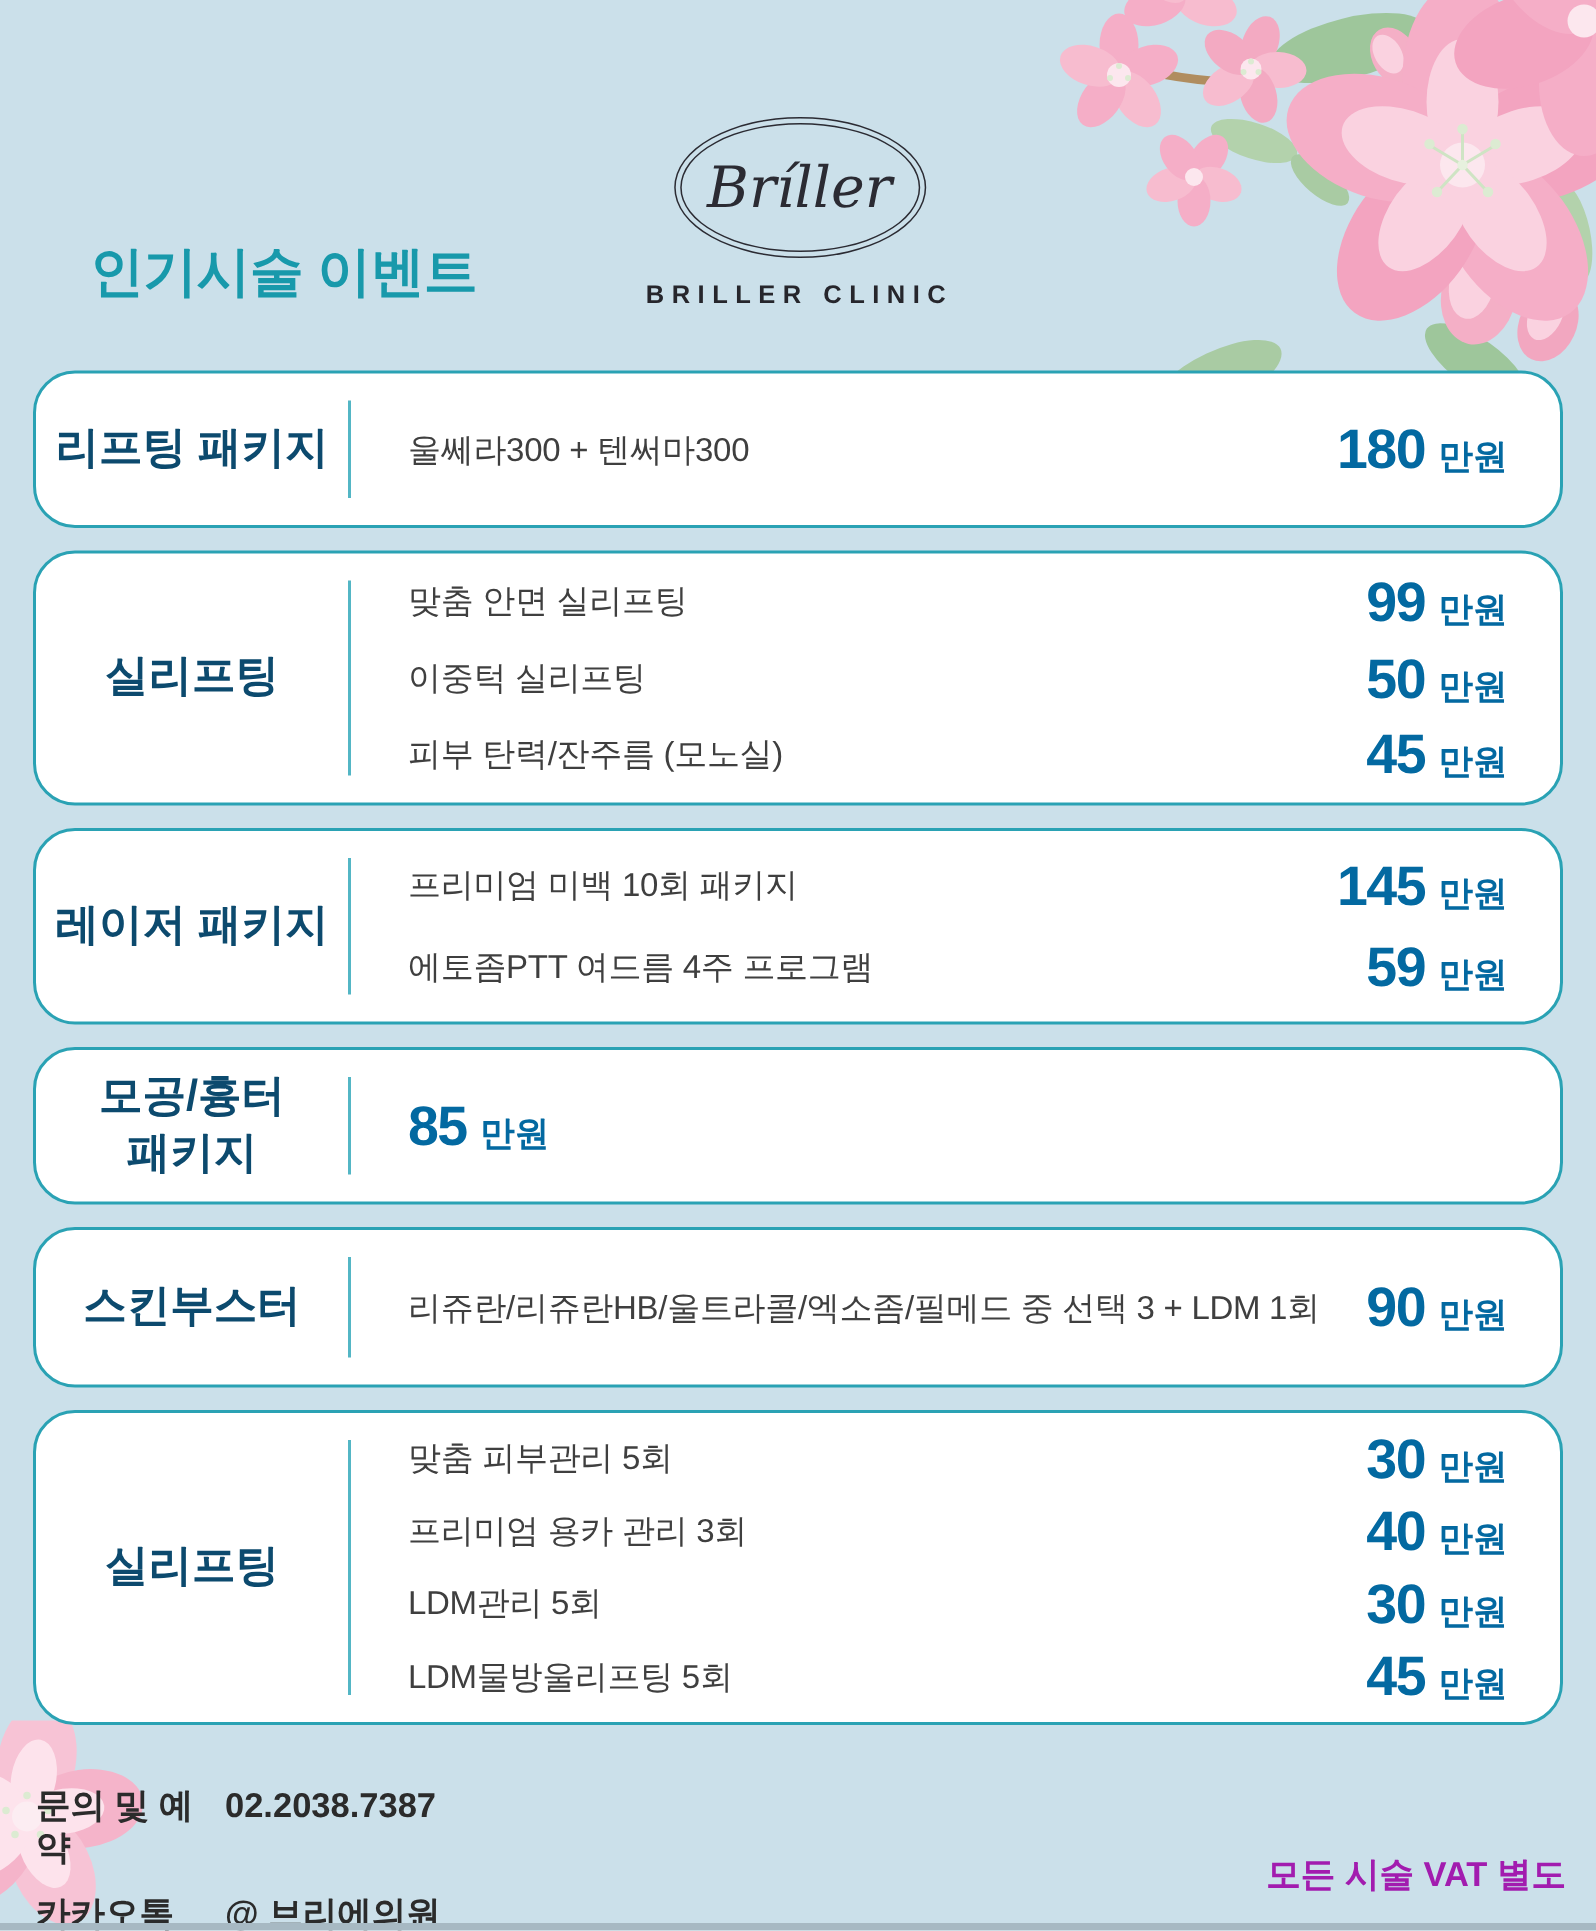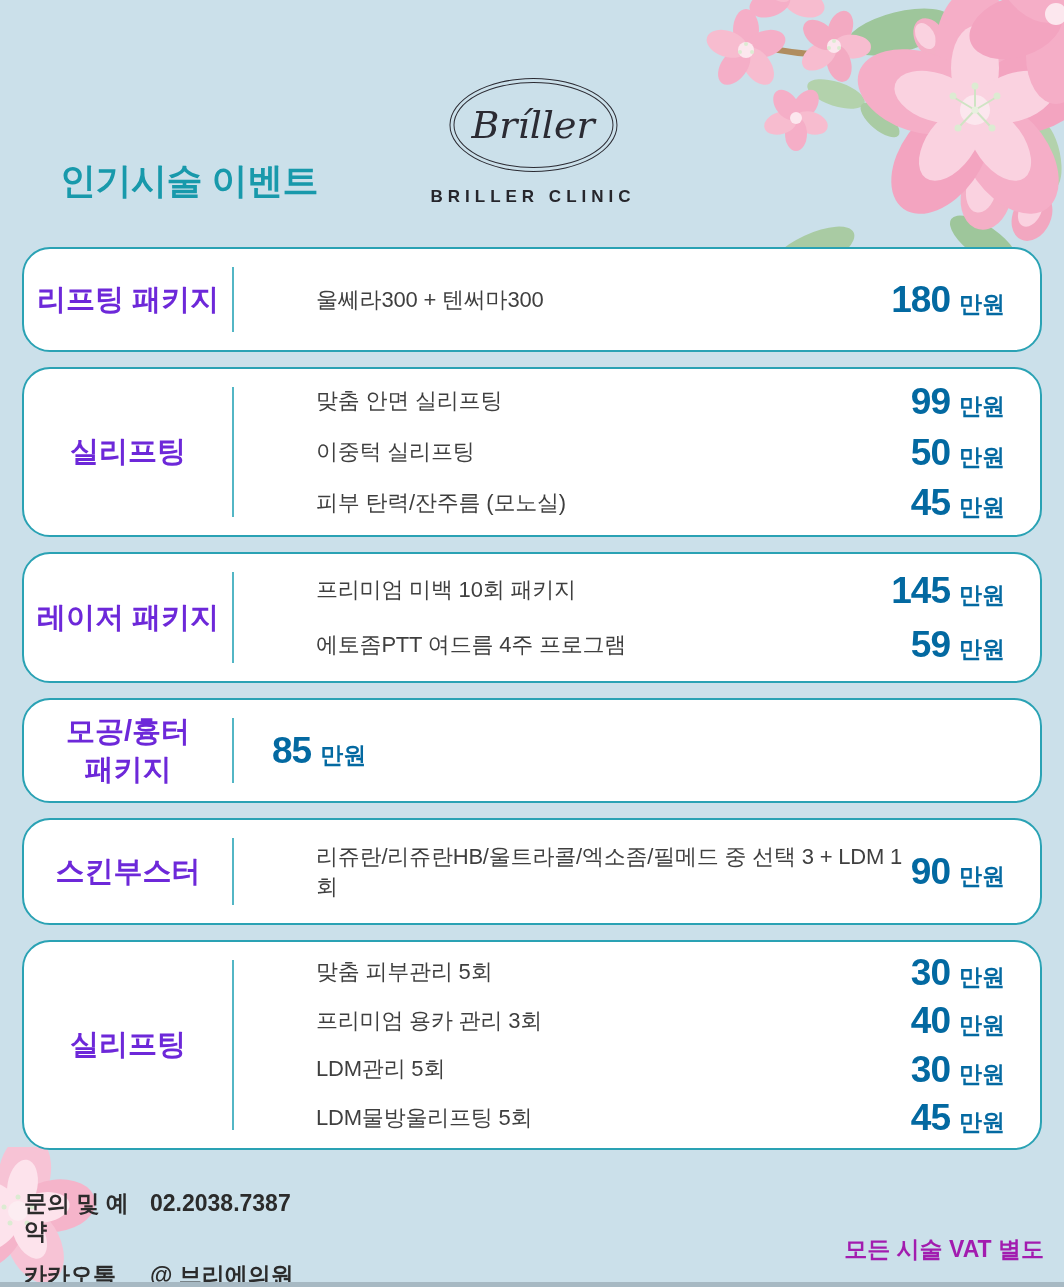--- a/index.html
+++ b/index.html
@@ -53,30 +53,30 @@
   .card{
     background:#ffffff;border:2px solid #2aa2b4;border-radius:28px;
     box-sizing:border-box;display:flex;align-items:stretch;
   }
   .h105{height:105px}.h170{height:170px}.h131{height:131px}.h107{height:107px}.h210{height:210px}
   .cat{
     width:208px;flex:none;display:flex;align-items:center;justify-content:center;
   }
   .cat span{
     max-width:200px;text-align:center;
-    font-size:29px;font-weight:800;color:#6d28d9;line-height:1.3;
+    font-size:29px;font-weight:800;color:#0c4a6e;line-height:1.3;
     word-break:keep-all;
   }
   .vline{width:2px;flex:none;background:#53b6c5;margin:18px 0;}
   .items{
     flex:1;display:flex;flex-direction:column;justify-content:space-evenly;
     padding-left:38px;padding-right:35px;
   }
   .item{display:flex;align-items:center;justify-content:space-between;}
-  .item-label{font-size:22px;color:#3f3f3f;letter-spacing:-0.2px;margin-left:44px;}
+  .item-label{font-size:22px;color:#3f3f3f;letter-spacing:-0.2px;}
   .price{display:flex;align-items:baseline;gap:9px;color:#0369a1;font-weight:800;white-space:nowrap;}
   .price .num{font-size:37px;letter-spacing:-1px;line-height:1;}
   .price .unit{font-size:23px;line-height:1;}
 
   
   .footer{
     position:absolute;left:24px;top:1190px;
     display:grid;grid-template-columns:126px auto;row-gap:17px;
     font-size:23px;font-weight:600;color:#2b2b2b;line-height:1.2;
   }

